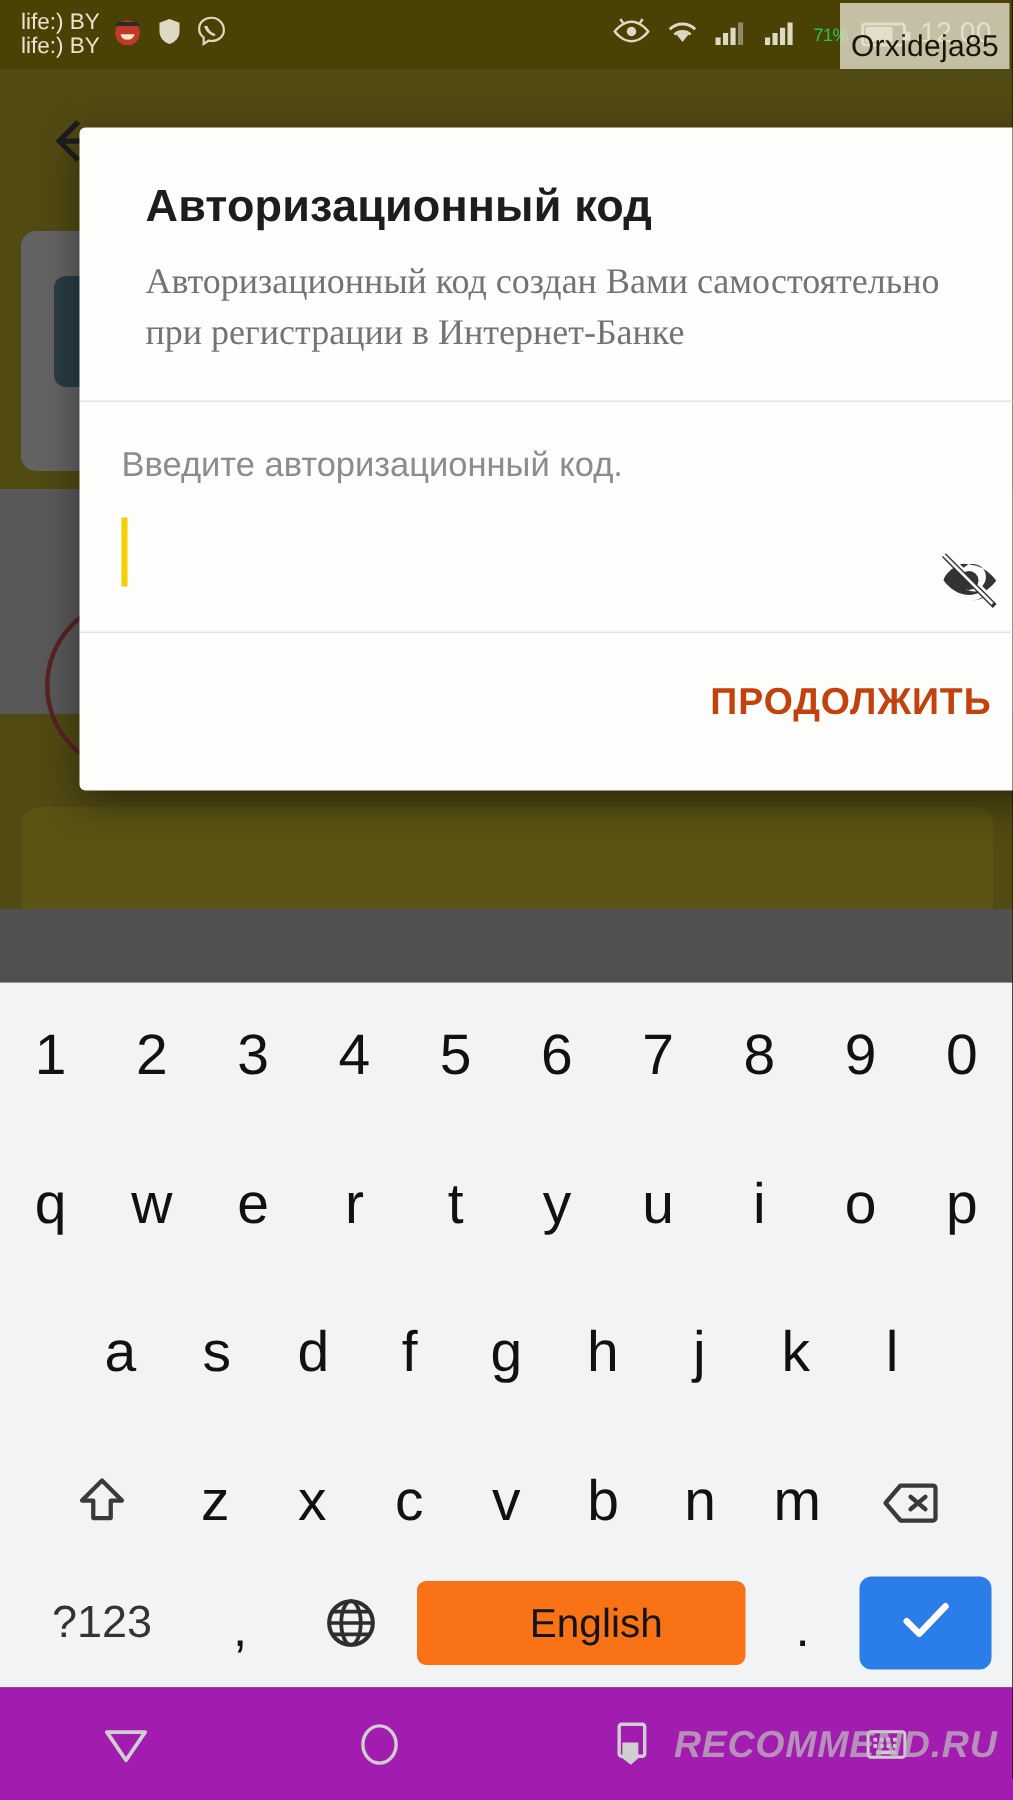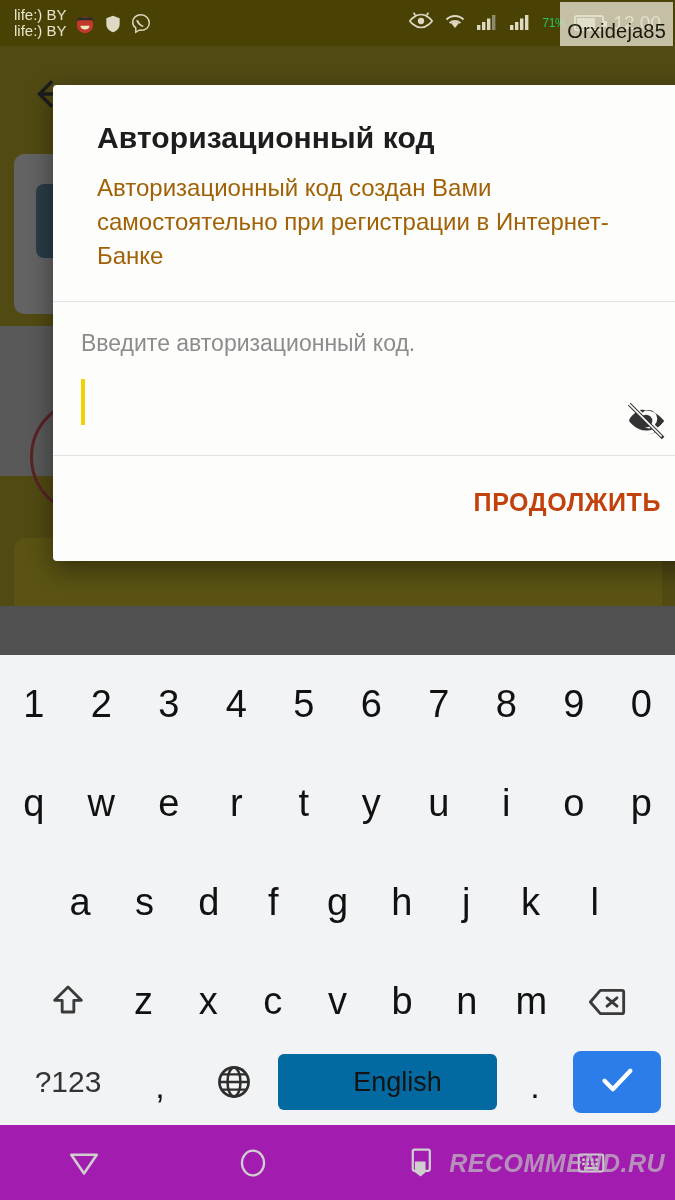--- a/index.html
+++ b/index.html
@@ -24,21 +24,21 @@
     position: absolute;
     left: 0; top: 0;
     width: 675px; height: 46px;
     background: #4a4205;
     display: flex;
     align-items: center;
     z-index: 5;
   }
   #status-left {
     display: flex;
-    align-items: flex-end;
+    align-items: center;
     padding-left: 14px;
     gap: 7px;
   }
   .carrier-stack {
     display: flex;
     flex-direction: column;
     line-height: 1.05;
     color: #e8e4cf;
     font-size: 15px;
   }
@@ -171,22 +171,23 @@
   #dlg-head { padding: 36px 44px 28px 44px; }
   #dlg-title {
     font-size: 30px;
     font-weight: bold;
     color: #1d1d1d;
     letter-spacing: 0.1px;
     margin-bottom: 16px;
   }
   #dlg-body {
     font-size: 24px;
-    color: #a16207;
+    color: #737373;
     line-height: 1.42;
+    font-family: Liberation Serif, serif;
   }
   .hr { height: 1px; background: #e3e3e3; }
   #dlg-field { padding: 28px 44px 30px 28px; position: relative; }
   #field-label {
     font-size: 23px;
     color: #8c8c8c;
     margin-bottom: 22px;
   }
   #field-input-row {
     display: flex;
@@ -287,21 +288,21 @@
   }
   #key-globe {
     flex: 0 0 72px;
     display: flex; align-items: center; justify-content: center;
     height: 60px;
     cursor: pointer;
   }
   #key-space {
     flex: 1;
     height: 56px;
-    background: #0369a1;
+    background: #f97316;
     border-radius: 6px;
     display: flex; align-items: center; justify-content: center;
     font-size: 27px;
     color: #141414;
     cursor: pointer;
     padding-left: 20px;
   }
   #key-enter {
     flex: 0 0 88px;
     height: 62px;

